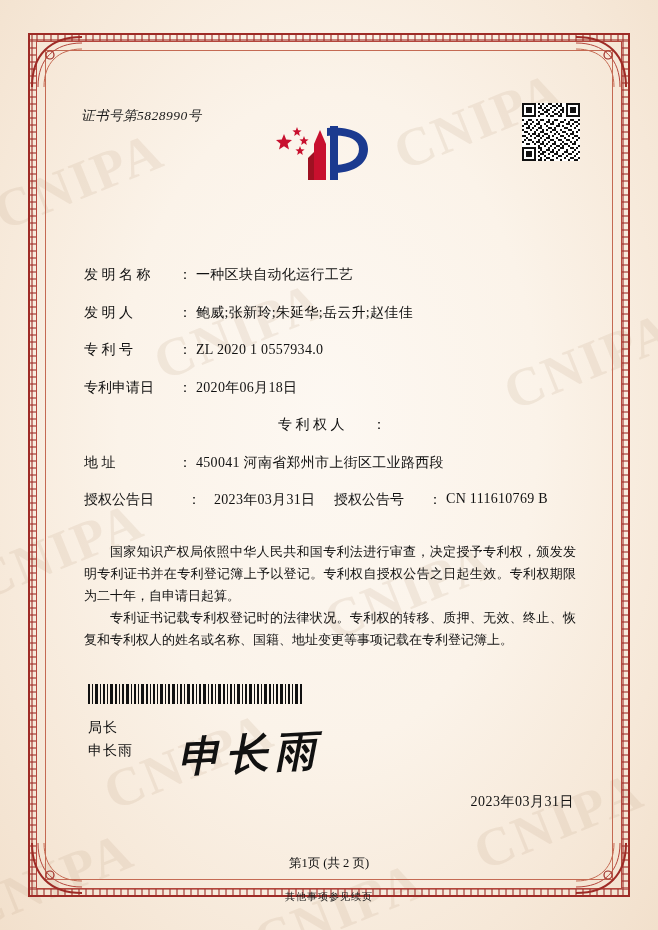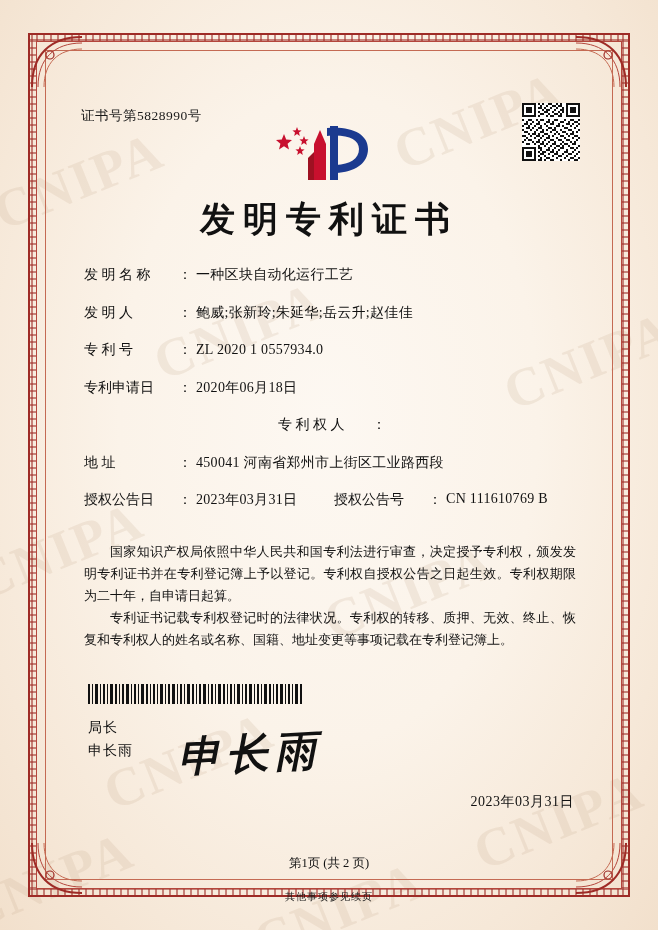--- a/index.html
+++ b/index.html
@@ -85,20 +85,21 @@
   .c-bl { left: 30px;  top: 841px; transform: scaleY(-1); }
   .c-br { left: 574px; top: 841px; transform: scale(-1,-1); }
 
   
   .cert-no {
     position: absolute;
     left: 81px; top: 107px;
     font-size: 13.5px;
     color: #1a1a1a;
     letter-spacing: 0.5px;
+    font-style: italic;
   }
   .qr {
     position: absolute;
     right: 78px; top: 103px;
     width: 58px; height: 58px;
   }
   .qr svg { display: block; }
 
   .logo {
     position: absolute;
@@ -150,21 +151,21 @@
   }
   .row .val.mono { font-family: "Liberation Serif", serif; }
 
   .row-2col {
     display: flex;
     align-items: baseline;
     font-size: 14px;
     color: #111;
     margin-bottom: 19px;
   }
-  .col-a { width: 250px; display: flex; }
+  .col-a { width: 250px; display: flex; gap: 9px; }
   .col-b { display: flex; font-family: Liberation Serif, serif; }
   .col-b .lbl { width: 94px; flex: 0 0 94px; }
 
   
   .para {
     position: absolute;
     left: 84px;
     width: 492px;
     font-size: 13px;
     line-height: 22px;
@@ -514,21 +515,20 @@
 
       <g fill="#c8102e">
         <polygon points="20,16 22.2,21.5 28,21.9 23.6,25.7 25,31.4 20,28.2 15,31.4 16.4,25.7 12,21.9 17.8,21.5"></polygon>
         <polygon points="33,9 34.2,12.2 37.6,12.4 35,14.6 35.8,18 33,16.1 30.2,18 31,14.6 28.4,12.4 31.8,12.2"></polygon>
         <polygon points="40,18 41.2,21.2 44.6,21.4 42,23.6 42.8,27 40,25.1 37.2,27 38,23.6 35.4,21.4 38.8,21.2"></polygon>
         <polygon points="36,28 37.2,31.2 40.6,31.4 38,33.6 38.8,37 36,35.1 33.2,37 34,33.6 31.4,31.4 34.8,31.2"></polygon>
       </g>
     </svg>
   </div>
 
-  <div class="title">发明专利证书</div>
 
   <div class="fields">
     <div class="row">
       <span class="lbl">发 明 名 称</span>
       <span class="colon">：</span>
       <span class="val">一种区块自动化运行工艺</span>
     </div>
     <div class="row">
       <span class="lbl">发 明 人</span>
       <span class="colon">：</span>

